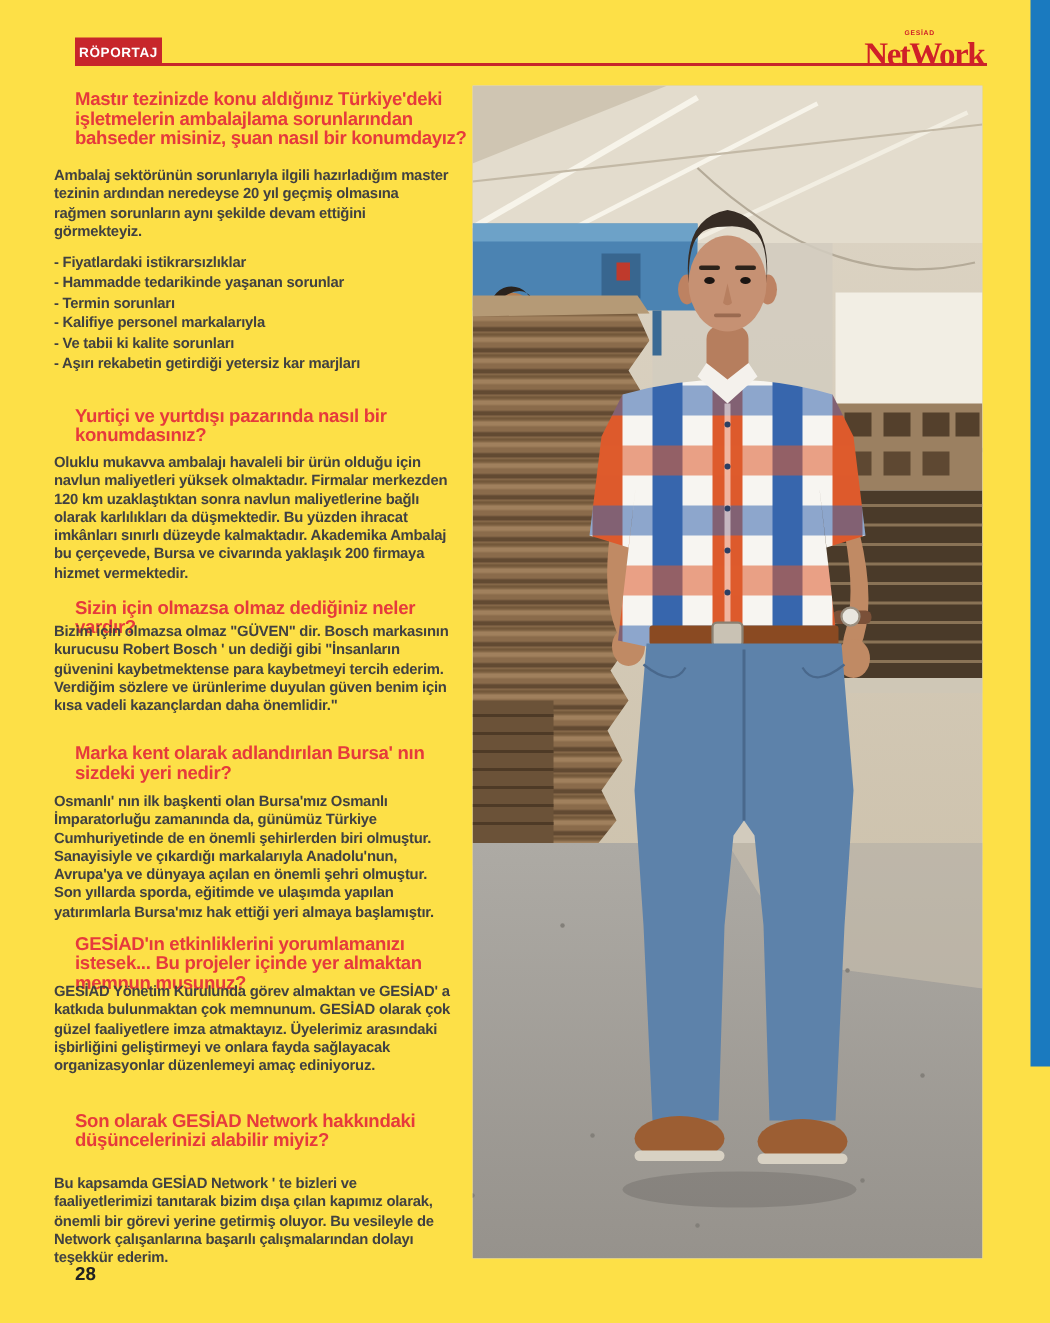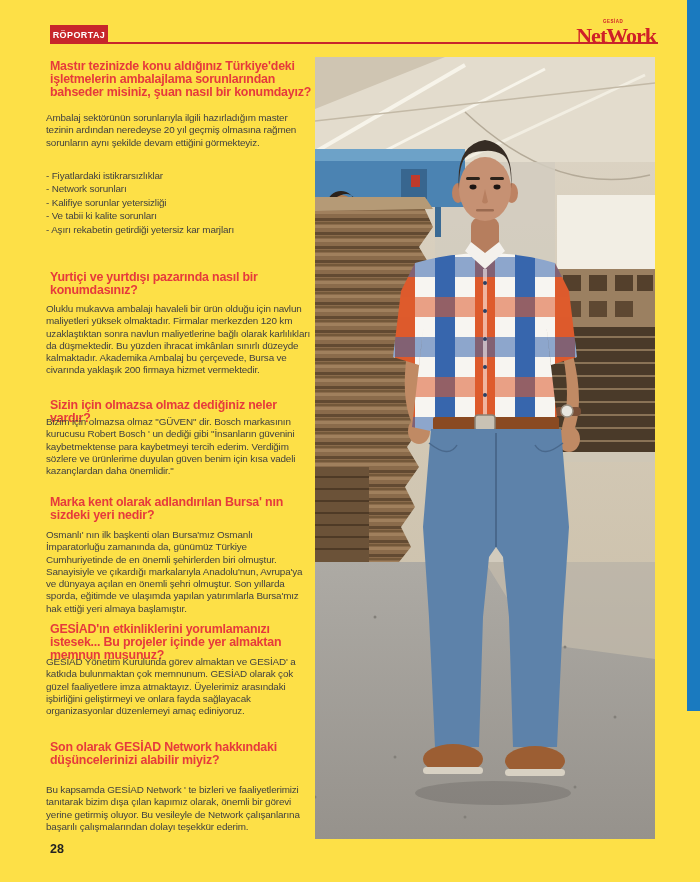--- a/index.html
+++ b/index.html
@@ -13,22 +13,22 @@
   .logo{position:absolute;right:44px;top:20px;text-align:center;line-height:1;}
   .logo .small{display:block;font-size:4.5px;color:#cf2028;font-weight:bold;letter-spacing:.5px;
                margin-bottom:0px;padding-right:6px;}
   .logo .big{font-family:"Liberation Serif",serif;font-weight:bold;font-size:22px;color:#cf2028;
              letter-spacing:-1px;}
   
   .bluestrip{position:absolute;right:0;top:0;width:13px;height:711px;background:#1a7abf;}
   
   .q{position:absolute;left:50px;width:262px;font-weight:bold;font-size:12.4px;line-height:13px;
      color:#e63a3c;letter-spacing:-0.2px;}
-  .a{position:absolute;left:46px;width:264px;font-size:9.9px;line-height:12.3px;color:#414141;
-     letter-spacing:-0.15px;}
+  .a{position:absolute;left:36px;width:264px;font-size:9.9px;line-height:12.3px;color:#414141;
+     letter-spacing:-0.15px;font-weight:bold;}
   .bullets div{margin:0;}
   .pagenum{position:absolute;left:50px;top:842px;font-weight:bold;font-size:12.5px;color:#222;}
   
   .photo{position:absolute;left:315px;top:57px;width:340px;height:782px;overflow:hidden;
          background:#d8d0c0;}
   .photo svg{display:block;}
 </style>
 </head>
 <body>
 
@@ -40,22 +40,23 @@
     <span class="small">GESİAD</span>
     <span class="big">NetWork</span>
   </div>
   <div class="bluestrip"></div>
 
   <div class="q" style="top:60px">Mastır tezinizde konu aldığınız Türkiye'deki işletmelerin ambalajlama sorunlarından bahseder misiniz, şuan nasıl bir konumdayız?</div>
   <div class="a" style="top:112px">Ambalaj sektörünün sorunlarıyla ilgili hazırladığım master tezinin ardından neredeyse 20 yıl geçmiş olmasına rağmen sorunların aynı şekilde devam ettiğini görmekteyiz.</div>
 
   <div class="a bullets" style="top:169px;line-height:13.4px">
     <div>- Fiyatlardaki istikrarsızlıklar</div>
-    <div>- Network sorunları</div>
-    <div>- Kalifiye sorunlar yetersizliği</div>
+    <div>- Hammadde tedarikinde yaşanan sorunlar</div>
+    <div>- Termin sorunları</div>
+    <div>- Kalifiye personel markalarıyla</div>
     <div>- Ve tabii ki kalite sorunları</div>
     <div>- Aşırı rekabetin getirdiği yetersiz kar marjları</div>
   </div>
 
   <div class="q" style="top:271px">Yurtiçi ve yurtdışı pazarında nasıl bir konumdasınız?</div>
   <div class="a" style="top:303px">Oluklu mukavva ambalajı havaleli bir ürün olduğu için navlun maliyetleri yüksek olmaktadır. Firmalar merkezden 120 km uzaklaştıktan sonra navlun maliyetlerine bağlı olarak karlılıkları da düşmektedir. Bu yüzden ihracat imkânları sınırlı düzeyde kalmaktadır. Akademika Ambalaj bu çerçevede, Bursa ve civarında yaklaşık 200 firmaya hizmet vermektedir.</div>
 
   <div class="q" style="top:399px">Sizin için olmazsa olmaz dediğiniz neler vardır?</div>
   <div class="a" style="top:416px">Bizim için olmazsa olmaz "GÜVEN" dir. Bosch markasının kurucusu Robert Bosch ' un dediği gibi "İnsanların güvenini kaybetmektense para kaybetmeyi tercih ederim. Verdiğim sözlere ve ürünlerime duyulan güven benim için kısa vadeli kazançlardan daha önemlidir."</div>
 

